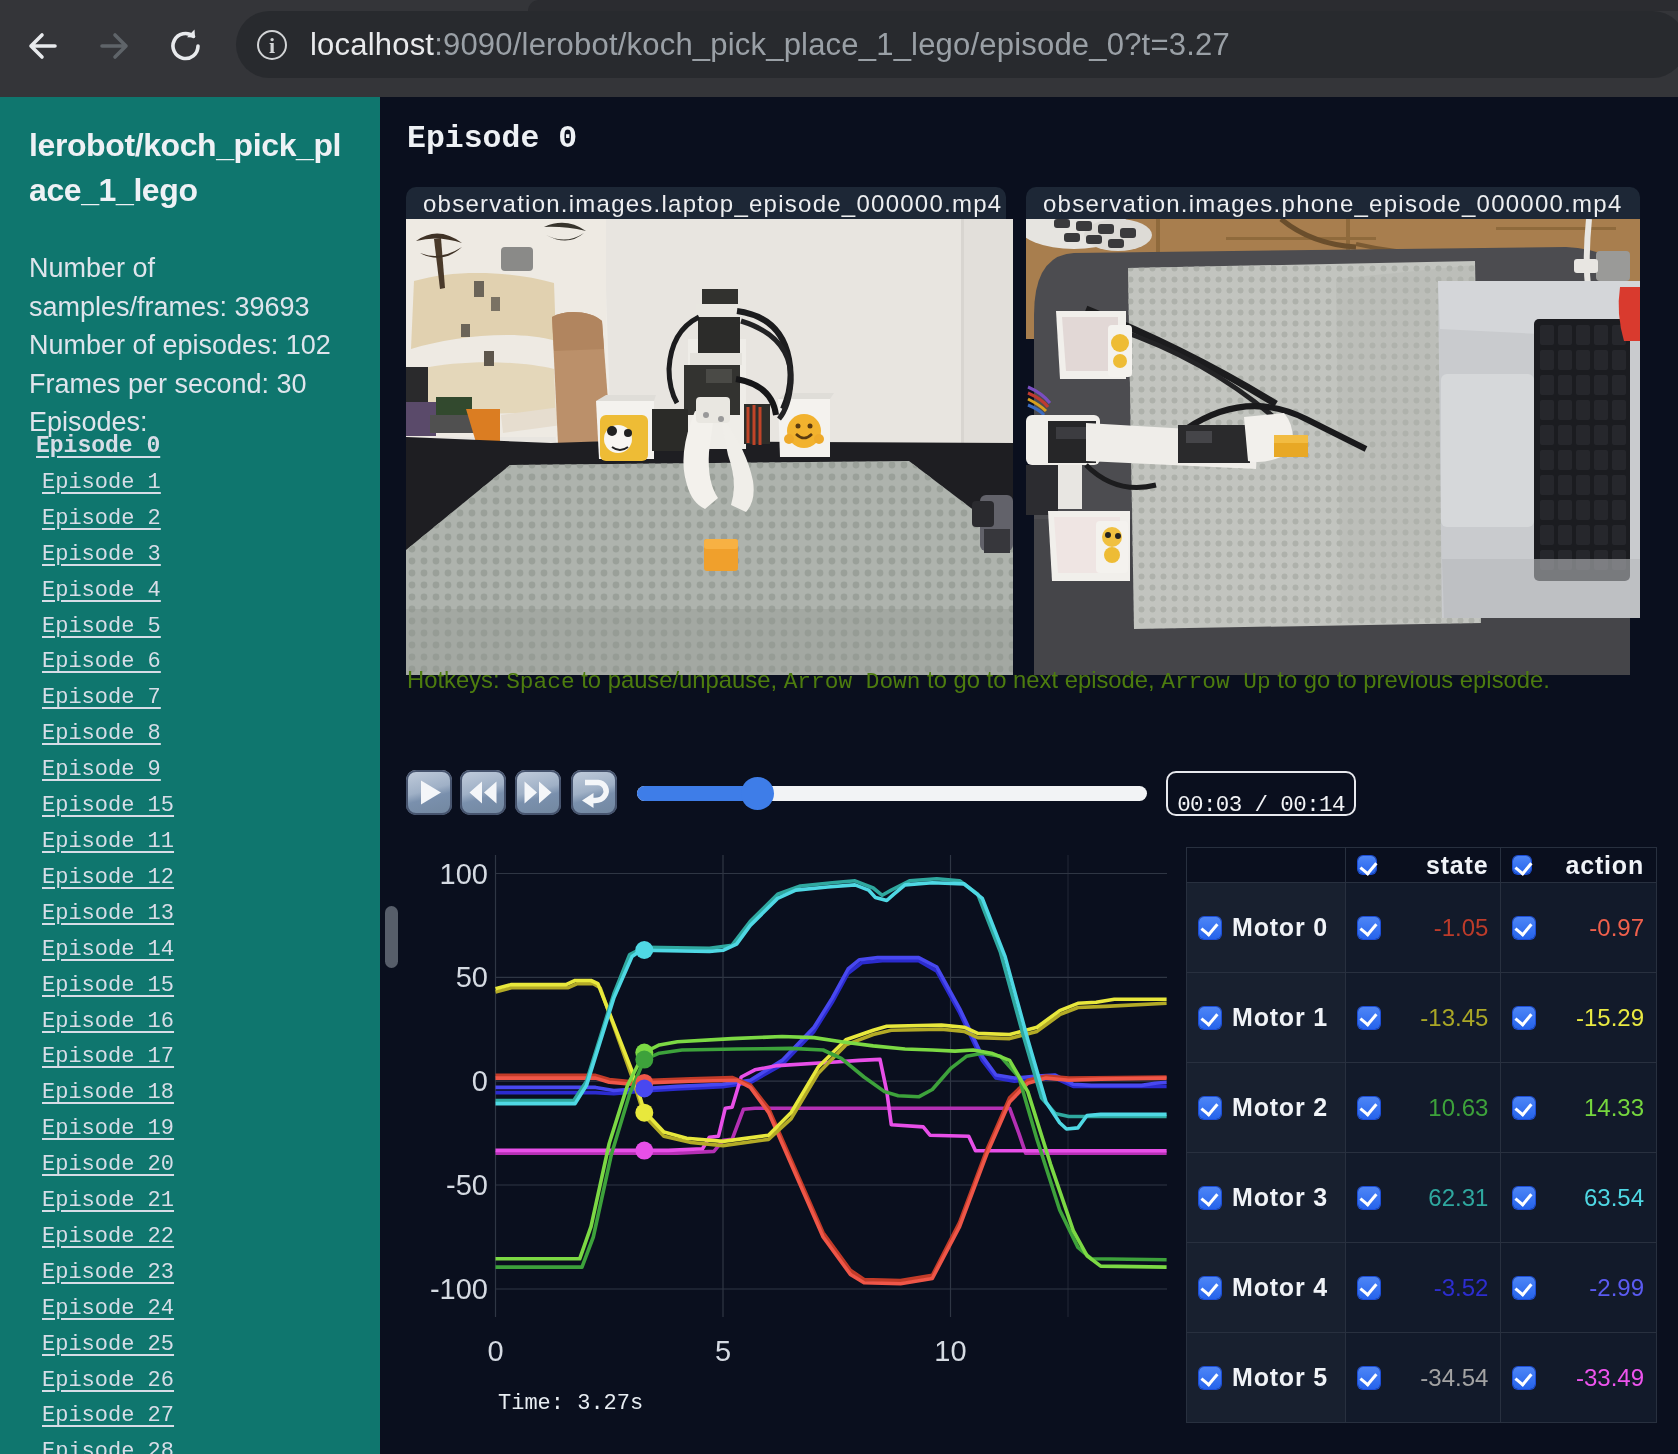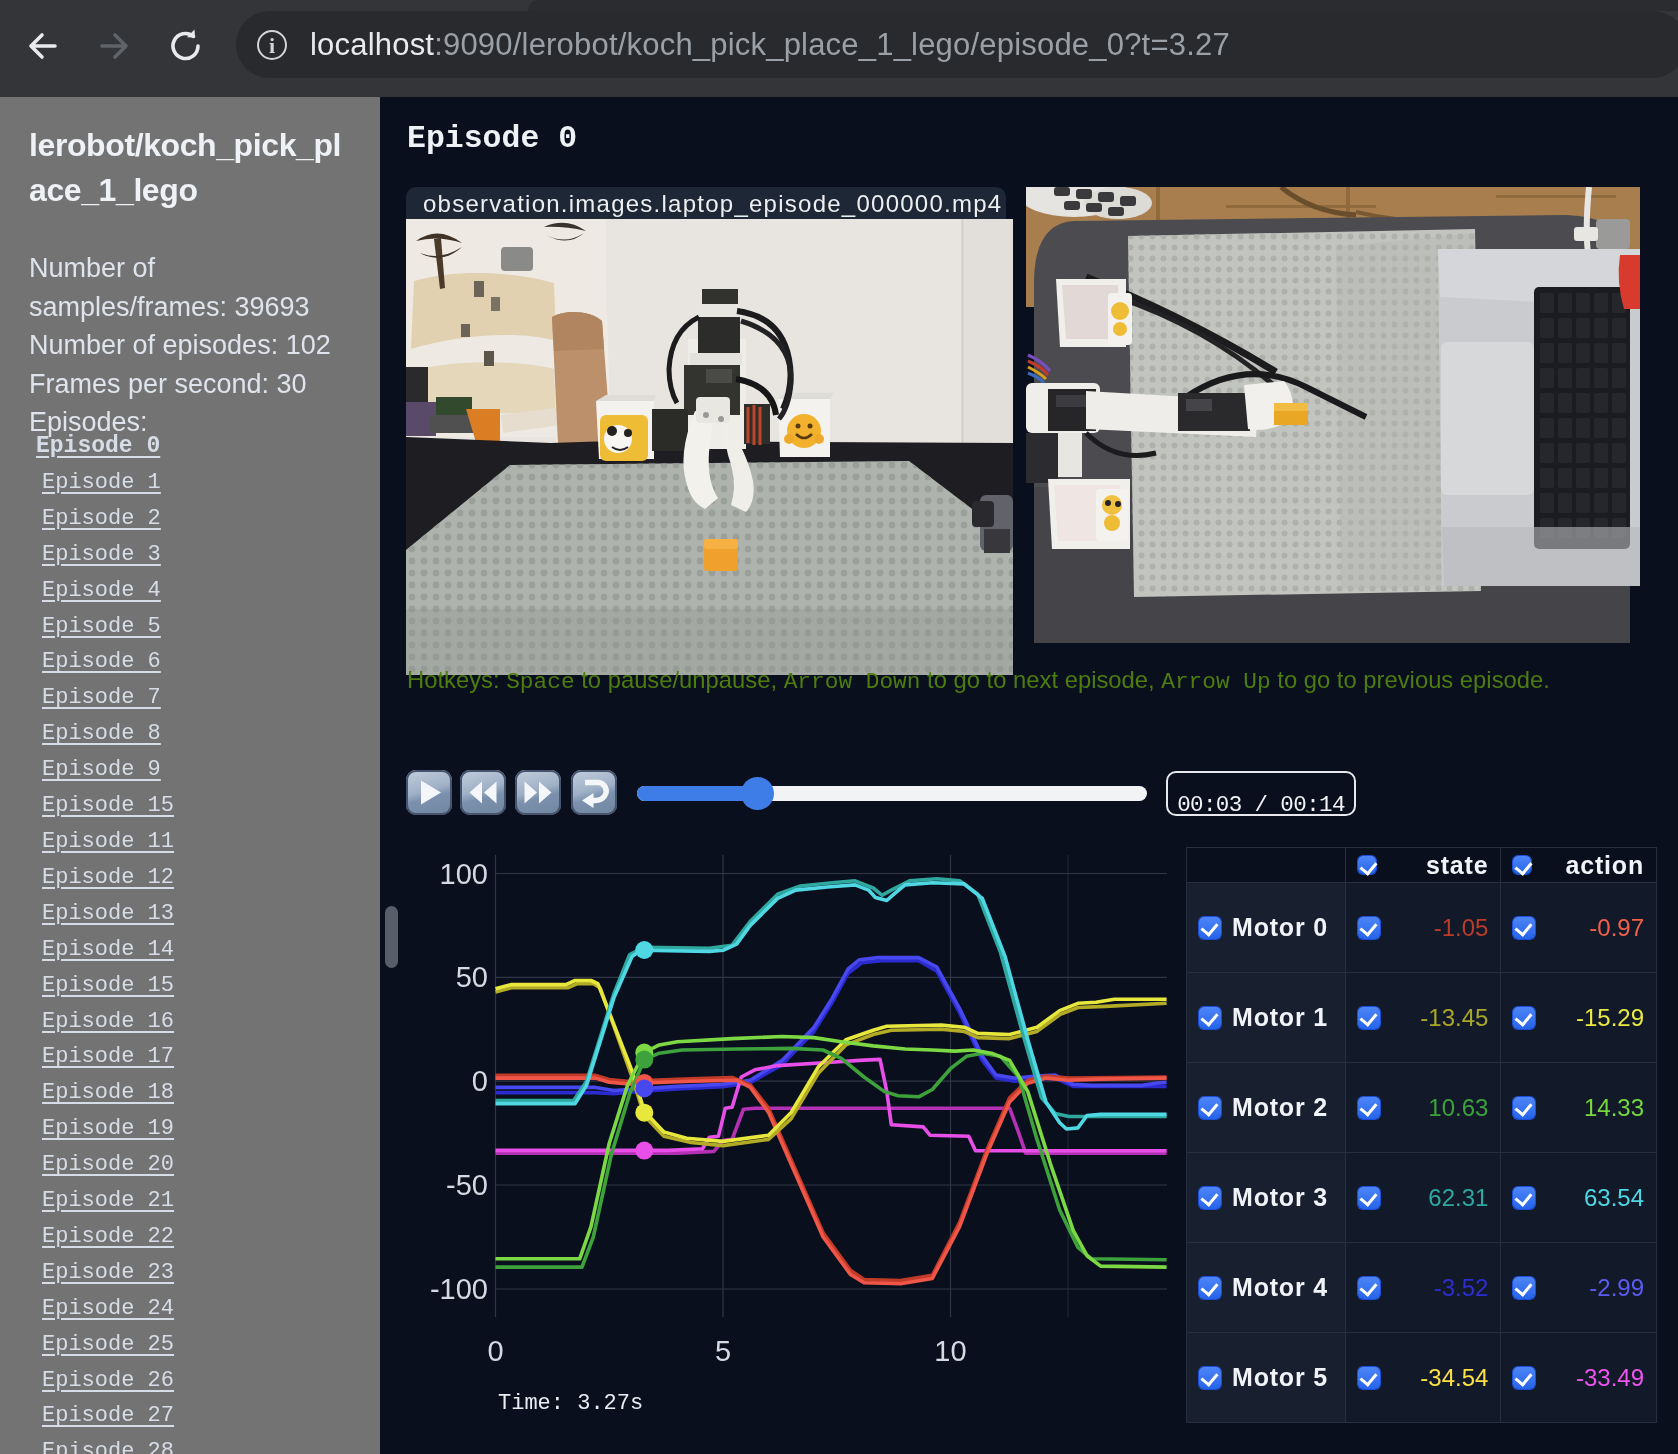--- a/index.html
+++ b/index.html
@@ -9,21 +9,21 @@
   
   #chrome { position:absolute; left:0; top:0; width:1678px; height:97px; background:#343539; }
   #chrome .topstrip { position:absolute; left:528px; top:0; width:1150px; height:11px; background:#2b2c30; border-radius:12px 0 0 0; }
   #pill { position:absolute; left:236px; top:11px; width:1450px; height:67px; border-radius:34px; background:#282a2e; }
   #pill .icircle { position:absolute; left:21px; top:19px; width:30px; height:30px; border:2.4px solid #d2d4d6; border-radius:50%; }
   #pill .icircle:before { content:"i"; position:absolute; left:0; top:0; width:26px; text-align:center; font-size:22px; line-height:27px; color:#d2d4d6; font-weight:700; font-family:"Liberation Serif",serif; }
   #url { position:absolute; left:74px; top:16px; font-size:31px; color:#9aa0a6; letter-spacing:0.2px; white-space:nowrap; }
   #url b { color:#e9eaec; font-weight:400; }
   .navicon { position:absolute; top:26px; }
   
-  #sidebar { position:absolute; left:0; top:97px; width:380px; height:1357px; background:#737373; }
+  #sidebar { position:absolute; left:0; top:97px; width:380px; height:1357px; background:#0f766e; }
   #sbtitle { position:absolute; left:29px; top:26px; width:330px; font-size:32px; line-height:45px; font-weight:700; color:#eef1f5; letter-spacing:-0.4px; }
   #sbinfo { position:absolute; left:29px; top:152px; width:308px; font-size:27px; line-height:38.5px; color:#dfe4ec; }
   #eplist { position:absolute; left:42px; top:332px; font-size:22px; line-height:35.9px; color:#d7dde7; }
   #eplist .ep0 { font-weight:700; margin-left:-6px; font-size:23px; }
   #eplist a { text-decoration:underline; text-underline-offset:4px; }
   #scrollthumb { position:absolute; left:385px; top:906px; width:13px; height:62px; background:#575e6a; border-radius:7px; }
   
   #main { position:absolute; left:380px; top:97px; width:1298px; height:1357px; background:#0a0f1e; }
   #eptitle { position:absolute; left:407px; top:121px; font-size:31.5px; font-weight:700; color:#eef1f5; }
   .vid { position:absolute; top:187px; width:600px; height:488px; }
@@ -194,20 +194,21 @@
       <path d="M289,192 q-18,44 -8,74 q5,18 18,24 l13,-11 q-11,-16 -9,-46 l5,-37 Z" fill="#f3f1ec"></path>
       <path d="M317,198 q24,34 30,64 q3,20 -7,31 l-15,-7 q7,-22 -3,-50 l-7,-34 Z" fill="#f0eee9"></path>
       <rect x="290" y="178" width="34" height="26" rx="4" fill="#e9e7e1"></rect>
       <circle cx="300" cy="196" r="3" fill="#999"></circle>
       <circle cx="315" cy="200" r="3" fill="#999"></circle>
       <rect x="298" y="320" width="34" height="32" rx="3" fill="#f0a02c"></rect>
       <rect x="298" y="320" width="34" height="10" rx="3" fill="#f7b143"></rect>
     </svg>
 </div>
 <div class="vid" id="vid2">
+  <div class="hdr">observation.images.phone_episode_000000.mp4</div>
   <svg width="614" height="456" viewBox="0 0 614 456">
       <defs>
         <pattern id="studs2" width="11" height="11" patternUnits="userSpaceOnUse">
           <circle cx="5.5" cy="5.5" r="3" fill="#aeb1ab"></circle>
         </pattern>
       </defs>
       <rect x="0" y="0" width="614" height="120" fill="#a87e4e"></rect>
       <path d="M130,0 h4 v40 h-4 Z M320,0 h4 v35 h-4 Z M470,8 h120 v3 h-120 Z M200,18 h150 v3 h-150 Z" fill="#8f6a3c"></path>
       <path d="M255,0 q30,25 75,28" stroke="#6a4e2c" stroke-width="5" fill="none"></path>
       <path d="M330,25 q60,14 120,8" stroke="#7a5a33" stroke-width="4" fill="none"></path>
@@ -511,21 +512,21 @@
       <tr>
         <td class="c1">
           <div class="cell">
             <span class="cbx"></span>
             <span class="mlab">Motor 5</span>
           </div>
         </td>
         <td class="c2">
           <div class="cell">
             <span class="cbx"></span>
-            <span class="val" style="color:#fde047">-34.54</span>
+            <span class="val" style="color:#a3a3a3">-34.54</span>
           </div>
         </td>
         <td class="c3">
           <div class="cell">
             <span class="cbx"></span>
             <span class="val" style="color:#ee54ee">-33.49</span>
           </div>
         </td>
       </tr>
     </tbody>

